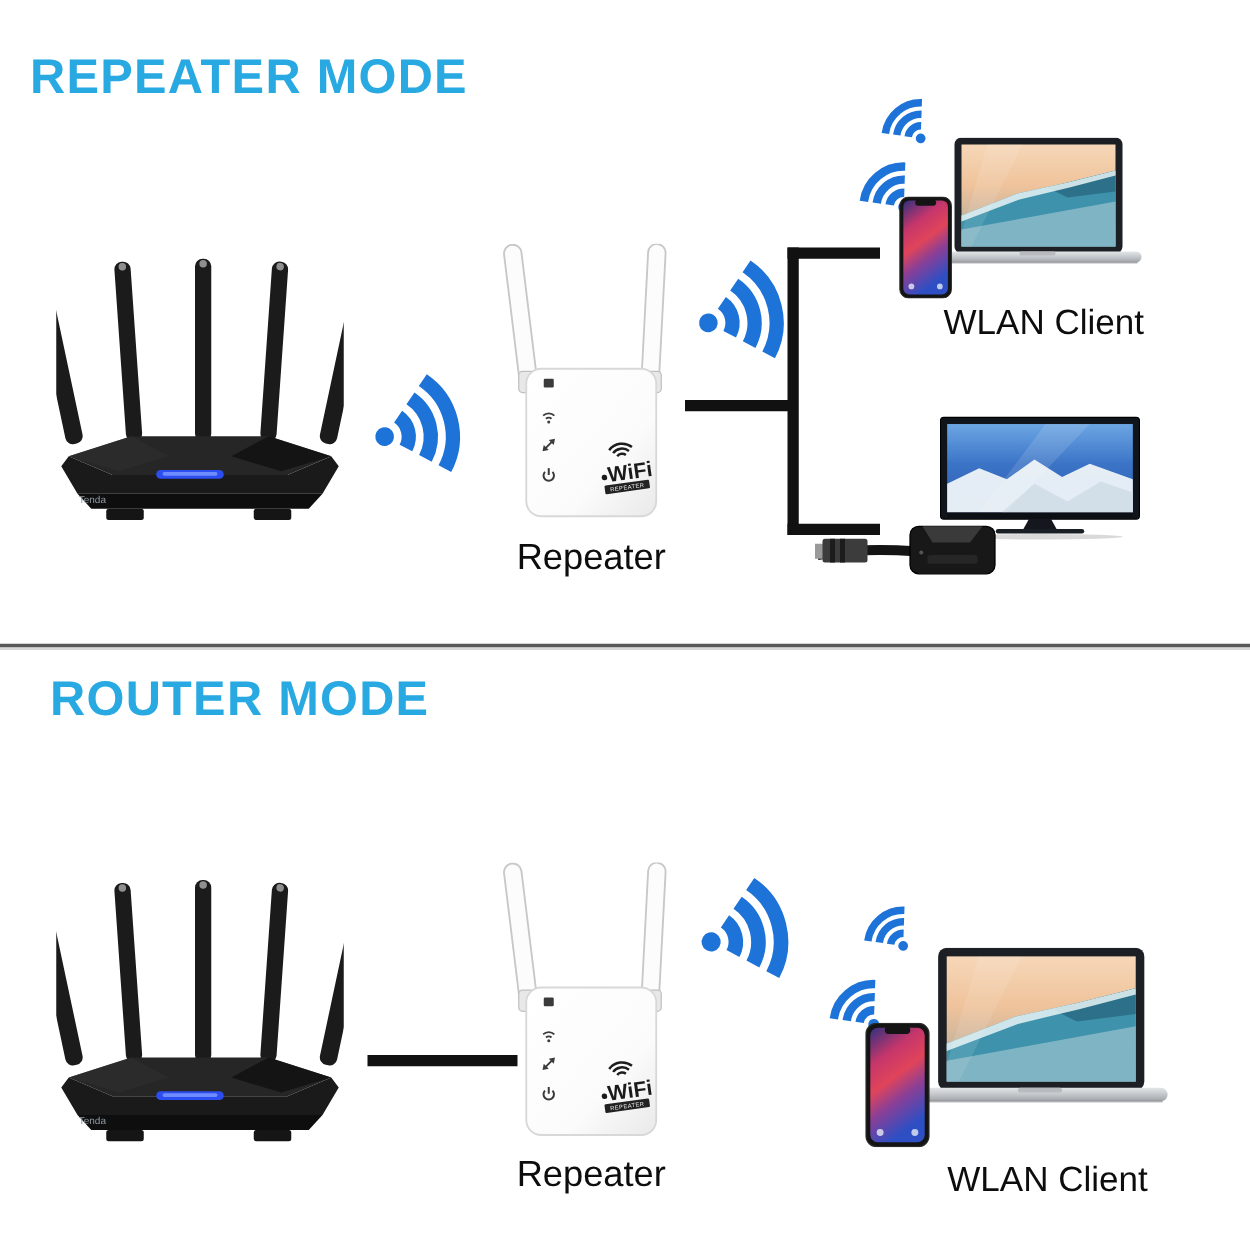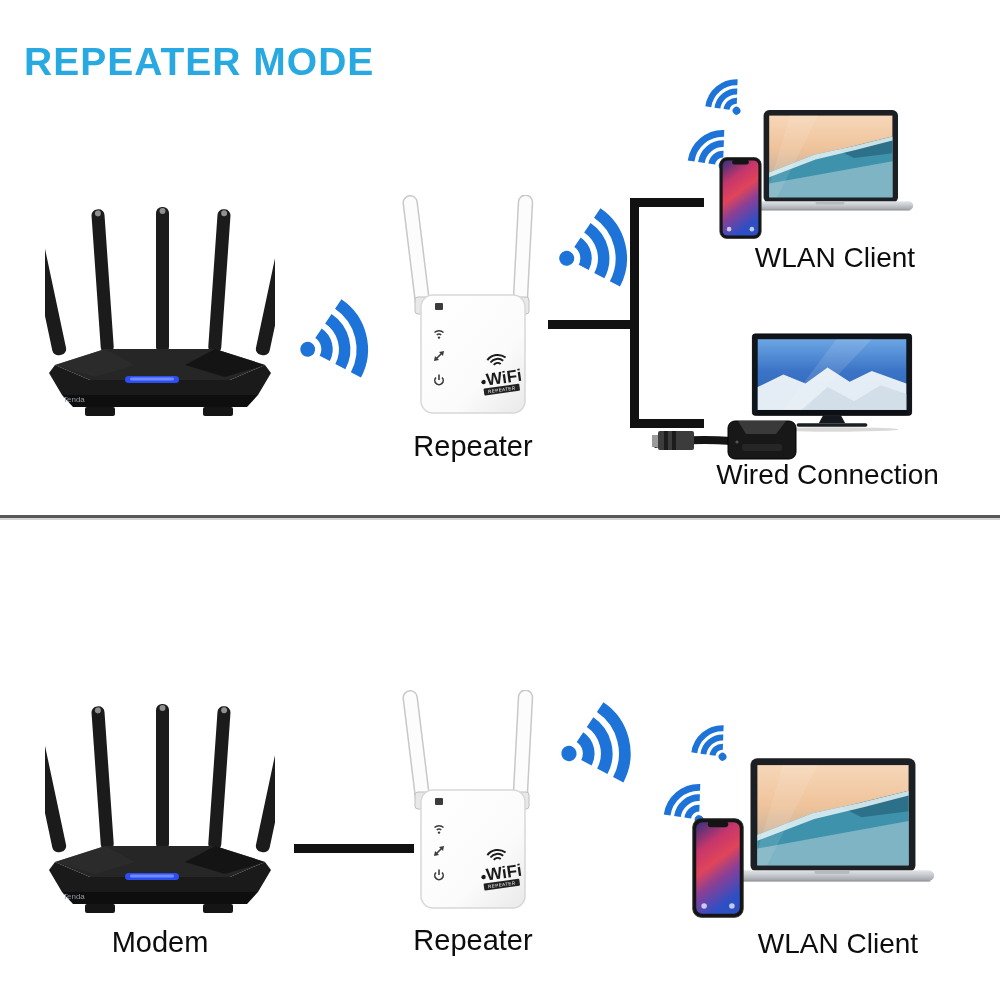--- a/index.html
+++ b/index.html
@@ -247,32 +247,31 @@
         <use href="#sym-phone"></use>
       </svg>
     <div class="abs dev-label fs28" style="left:745px;top:242px;width:180px;">WLAN Client</div>
 
     <svg class="abs" style="left:748px;top:332px;" width="168" height="102">
         <use href="#sym-tv"></use>
       </svg>
     <svg class="abs" style="left:652px;top:418px;" width="150" height="44">
         <use href="#sym-link"></use>
       </svg>
-    <div class="abs dev-label fs28" style="left:705px;top:459px;width:245px;">Wired Connection</div>
   </div>
 
   <div class="divider"></div>
 
   <div class="abs" style="left:0;top:520px;width:1000px;height:480px;">
 
+    <div class="abs title" style="left:40px;top:18px;">ROUTER MODE</div>
 
     <svg class="abs" style="left:45px;top:180px;" width="230" height="220">
         <use href="#sym-router"></use>
       </svg>
-    <div class="abs dev-label fs29" style="left:30px;top:406px;width:260px;">Modem</div>
 
     <div class="abs bline" style="left:294px;top:324px;width:120px;height:9px;"></div>
 
     <svg class="abs" style="left:398px;top:170px;" width="150" height="225">
         <use href="#sym-repeater"></use>
       </svg>
     <div class="abs dev-label fs29" style="left:398px;top:404px;width:150px;">Repeater</div>
 
     <svg class="abs wifi" style="left:558px;top:180px;transform:rotate(76deg);" width="90" height="90">
         <use href="#sym-wifi"></use>

